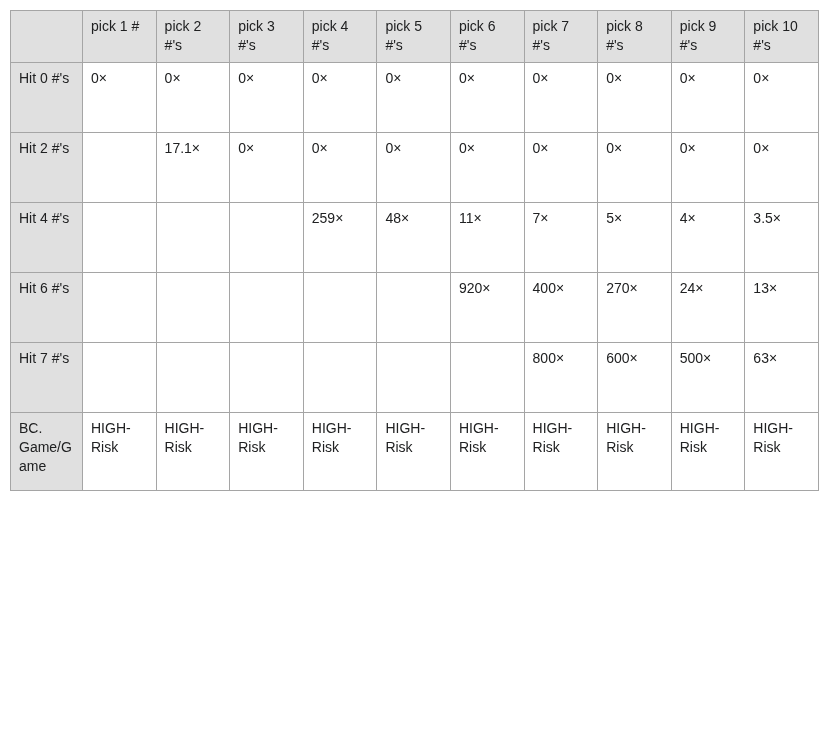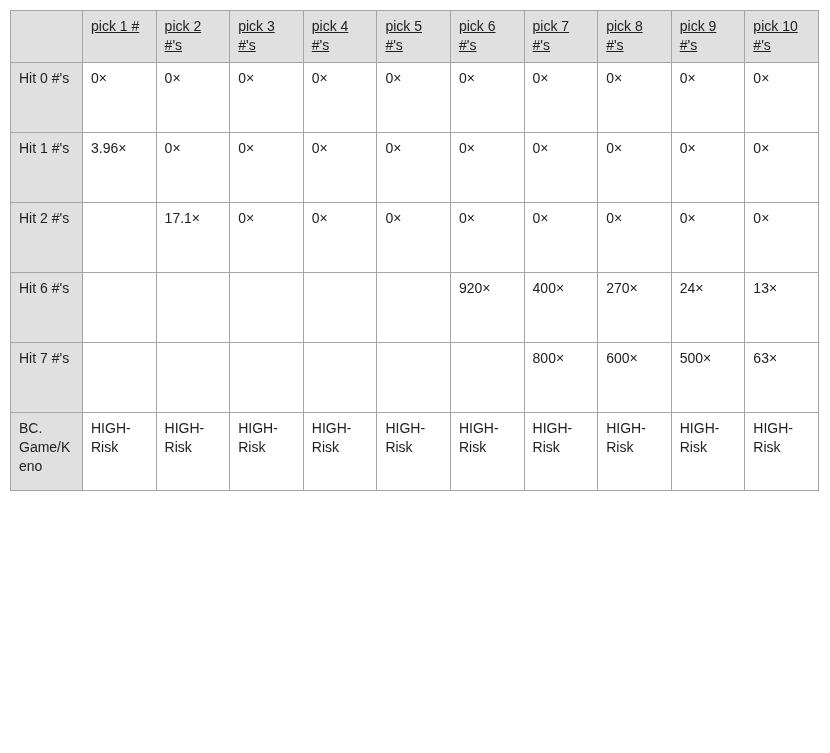--- a/index.html
+++ b/index.html
@@ -38,21 +38,20 @@
     text-align: left;
     vertical-align: top;
     padding: 6px 8px;
     overflow: hidden;
     word-break: normal;
     overflow-wrap: break-word;
   }
   table.paytable thead th {
     background: var(--header-bg);
     height: 52px;
-    text-decoration: underline;
   }
   table.paytable tbody th.rowlabel {
     background: var(--header-bg);
   }
   table.paytable tbody td {
     background: var(--cell-bg);
   }
   table.paytable tbody tr {
     height: 70px;
   }
@@ -92,44 +91,44 @@
           <td>0×</td>
           <td>0×</td>
           <td>0×</td>
           <td>0×</td>
           <td>0×</td>
           <td>0×</td>
           <td>0×</td>
           <td>0×</td>
         </tr>
         <tr>
-          <th class="rowlabel">Hit 1 #'s</th>
-          <td>3.96×</td>
-          <td>0×</td>
-          <td>0×</td>
-          <td>0×</td>
-          <td>0×</td>
-          <td>0×</td>
-          <td>0×</td>
-          <td>0×</td>
-          <td>0×</td>
-          <td>0×</td>
-        </tr>
-        <tr>
           <th class="rowlabel">Hit 2 #'s</th>
           <td></td>
           <td>17.1×</td>
           <td>0×</td>
           <td>0×</td>
           <td>0×</td>
           <td>0×</td>
           <td>0×</td>
           <td>0×</td>
           <td>0×</td>
           <td>0×</td>
+        </tr>
+        <tr>
+          <th class="rowlabel">Hit 4 #'s</th>
+          <td></td>
+          <td></td>
+          <td></td>
+          <td>259×</td>
+          <td>48×</td>
+          <td>11×</td>
+          <td>7×</td>
+          <td>5×</td>
+          <td>4×</td>
+          <td>3.5×</td>
         </tr>
         <tr>
           <th class="rowlabel">Hit 6 #'s</th>
           <td></td>
           <td></td>
           <td></td>
           <td></td>
           <td></td>
           <td>920×</td>
           <td>400×</td>
@@ -144,21 +143,21 @@
           <td></td>
           <td></td>
           <td></td>
           <td></td>
           <td>800×</td>
           <td>600×</td>
           <td>500×</td>
           <td>63×</td>
         </tr>
         <tr class="last-row">
-          <th class="rowlabel">BC. Game/Keno</th>
+          <th class="rowlabel">BC. Game/Game</th>
           <td>HIGH-Risk</td>
           <td>HIGH-Risk</td>
           <td>HIGH-Risk</td>
           <td>HIGH-Risk</td>
           <td>HIGH-Risk</td>
           <td>HIGH-Risk</td>
           <td>HIGH-Risk</td>
           <td>HIGH-Risk</td>
           <td>HIGH-Risk</td>
           <td>HIGH-Risk</td>

